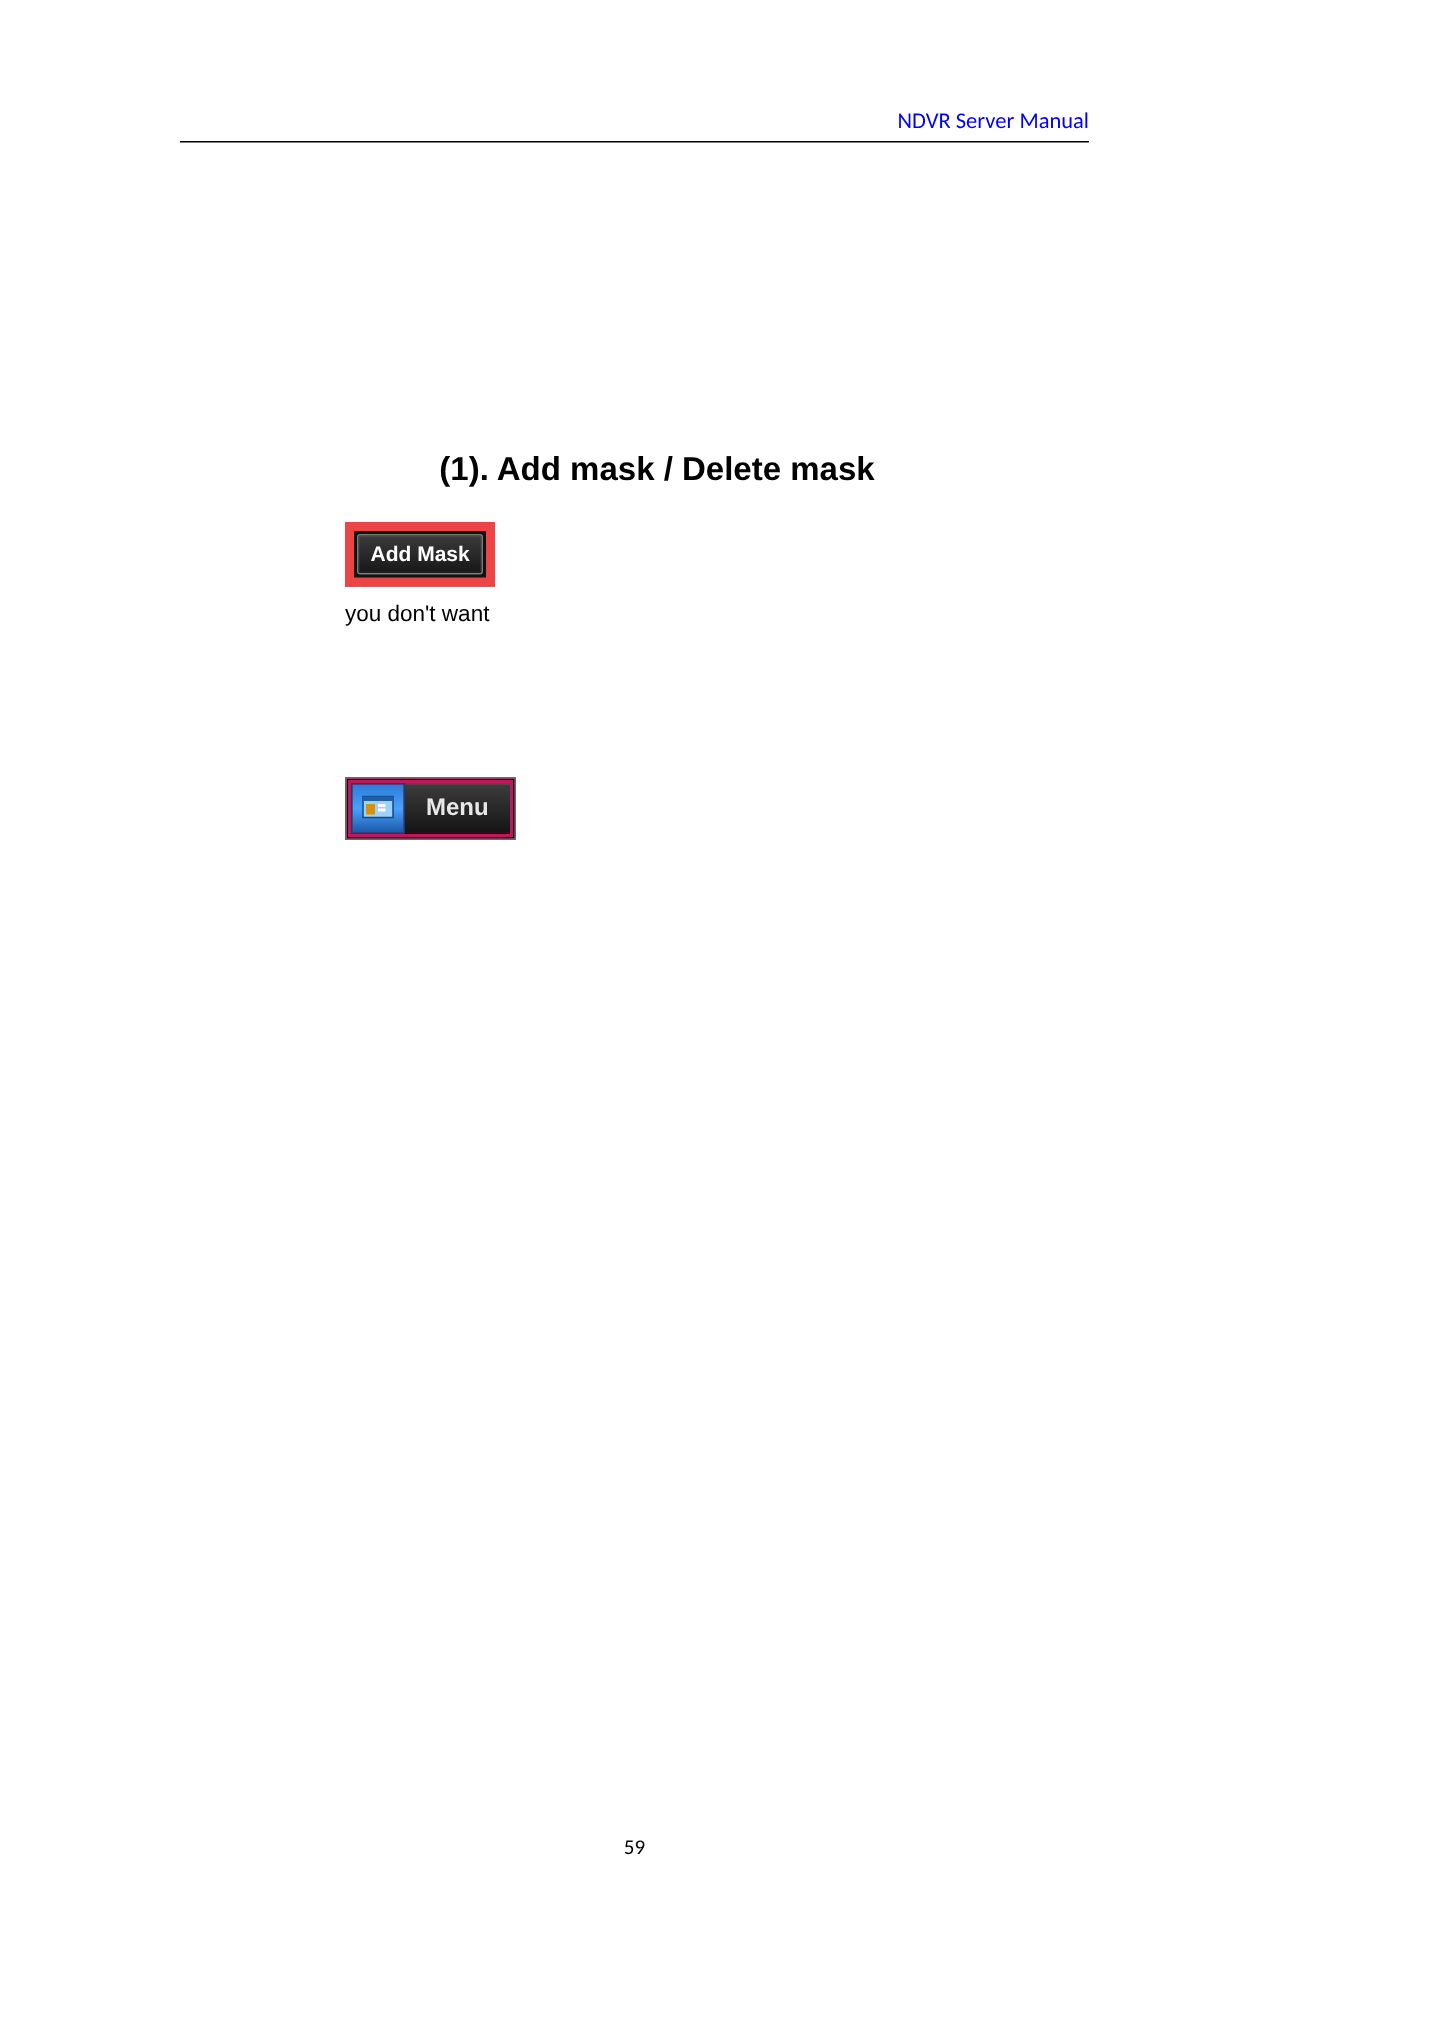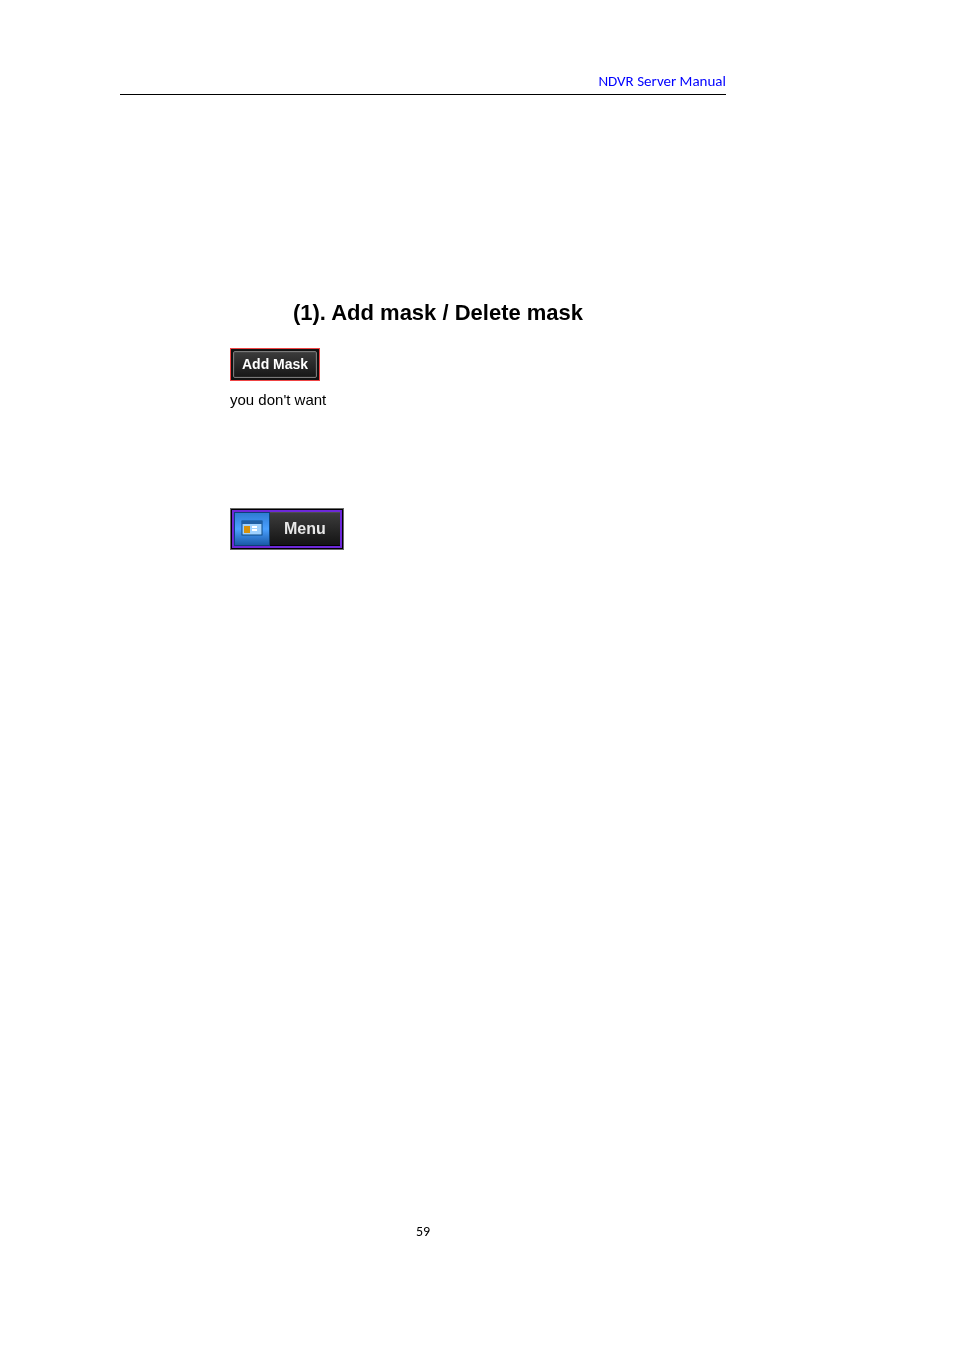--- a/index.html
+++ b/index.html
@@ -61,27 +61,27 @@
     padding: 4px 8px;
     border: 1px solid #7a7a7a;
     border-radius: 2px;
     box-shadow: inset 0 0 0 1px rgba(255,255,255,0.05);
     line-height: 1.2;
   }
   .btn-outer {
     display: inline-block;
     background: #111;
     padding: 2px;
-    border: 1px solid #ef4444;
+    border: 6px solid #ef4444;
   }
   .menu-btn-outer {
     display: inline-flex;
     align-items: stretch;
     padding: 3px;
-    background: #6d28d9;
+    background: #be185d;
     border: 1px solid #6a6a6a;
     box-shadow: inset 0 0 0 1px #000;
   }
   .menu-icon {
     width: 34px;
     height: 32px;
     background: linear-gradient(#2f7bd3, #4aa0ff 50%, #1a5aa8);
     border: 1px solid #0e4178;
     display: flex;
     align-items: center;

